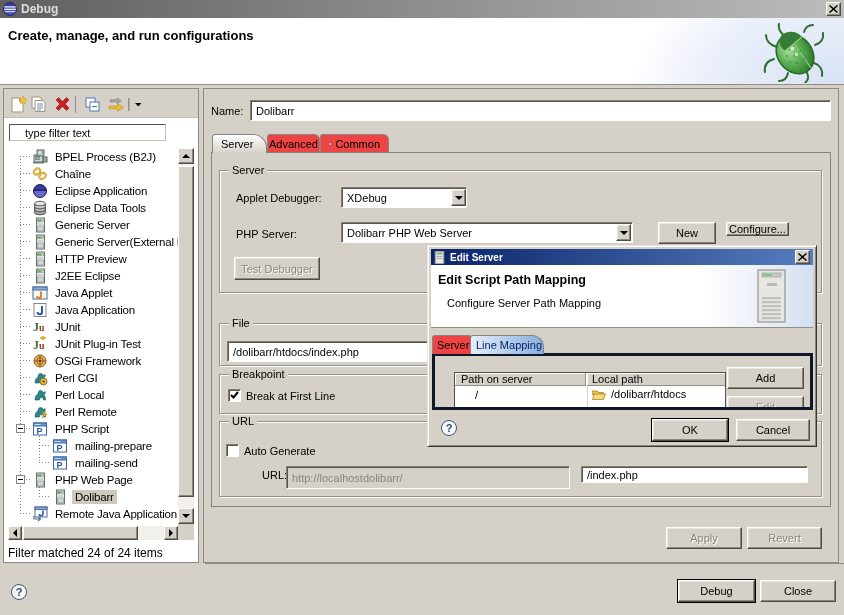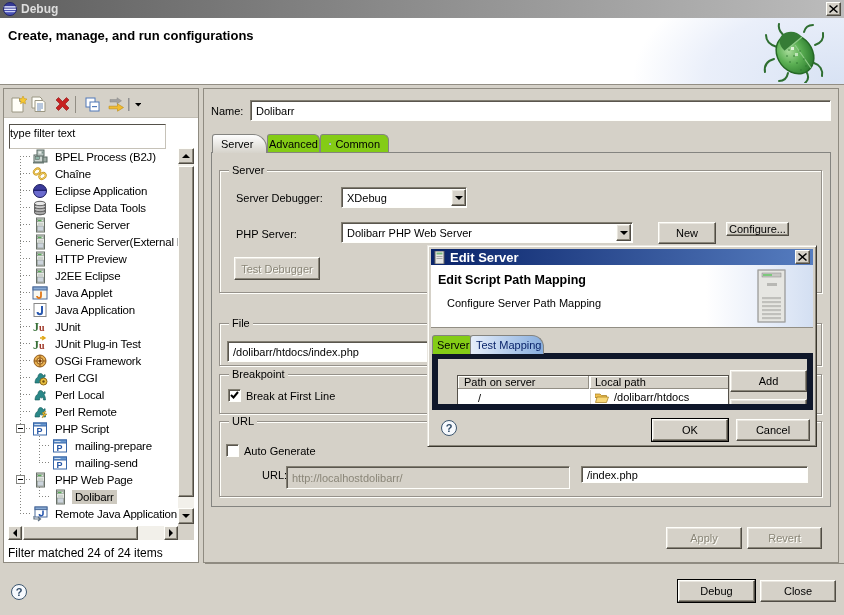--- a/index.html
+++ b/index.html
@@ -16,48 +16,48 @@
 .bd{box-shadow:0 0 0 1px #000,inset -1px -1px 0 #8a867a,inset 1px 1px 0 #e9e6df}
 .dis{color:#8a8678;text-shadow:1px 1px 0 #fffffb}
 .f{background:#fff;border:1px solid;border-color:#827e72 #fffffb #fffffb #827e72;box-shadow:inset 1px 1px 0 #5a564e;display:flex;align-items:center;padding-left:5px}
 .fd{background:#d5d1c8;color:#8a8678}
 .g{border:1px solid #95918a;box-shadow:1px 1px 0 #fffffb,inset 1px 1px 0 #fffffb}
 .gl{position:absolute;top:-7px;left:9px;background:#d5d1c8;padding:0 3px;font-size:11px}
 .cb{width:13px;height:13px;background:#fff;border:1px solid;border-color:#827e72 #fffffb #fffffb #827e72;box-shadow:inset 1px 1px 0 #5a564e}
 
 .lp{left:3px;top:88px;width:196px;height:475px;border:1px solid #8f8b81;background:#fff}
 .ltb{position:absolute;left:0;top:0;width:194px;height:29px;background:#d5d1c8;border-bottom:1px solid #c2beb4}
-.flt{position:absolute;left:5px;top:35px;width:157px;height:25px;background:#fff;border:1px solid;border-color:#55514a #c6c2b8 #c6c2b8 #55514a;padding:2px 0 0 0}
+.flt{position:absolute;left:5px;top:35px;width:157px;height:17px;background:#fff;border:1px solid;border-color:#55514a #c6c2b8 #c6c2b8 #55514a;padding:2px 0 0 15px}
 .tr{position:absolute;height:17px;display:flex;align-items:center;font-size:11.5px;letter-spacing:-0.2px;white-space:nowrap}
 .tr .ic{width:16px;height:16px;margin-right:4px;flex:none}
 .dotv{width:1px;background-image:repeating-linear-gradient(to bottom,#848480 0 1px,transparent 1px 3px)}
 .doth{height:1px;background-image:repeating-linear-gradient(to right,#848480 0 1px,transparent 1px 3px)}
 .exp{position:absolute;width:9px;height:9px;background:#fff;border:1px solid #848480;display:flex;align-items:center;justify-content:center}
 .exp i{display:block;width:5px;height:1px;background:#000}
 
 .sbtn{background:#d5d1c8;border:1px solid;border-color:#fffffb #504c44 #504c44 #fffffb;box-shadow:inset -1px -1px 0 #8a867a;display:flex;align-items:center;justify-content:center}
 .trk{background:#f2f0ea}
 .thumb{background:#d5d1c8;border:1px solid;border-color:#fffffb #504c44 #504c44 #fffffb;box-shadow:inset -1px -1px 0 #8a867a}
 .t-u{width:0;height:0;border:4px solid transparent;border-bottom:4px solid #000;margin-top:-4px}
 .t-d{width:0;height:0;border:4px solid transparent;border-top:4px solid #000;margin-bottom:-4px}
 .t-l{width:0;height:0;border:4px solid transparent;border-right:4px solid #000;margin-left:-4px}
 .t-r{width:0;height:0;border:4px solid transparent;border-left:4px solid #000;margin-right:-4px}
 
 .rp{left:203px;top:88px;width:636px;height:475px;border:1px solid #8f8b81;background:#d5d1c8}
 .tabc{position:absolute;left:8px;top:64px;width:619px;height:355px;border:1px solid #848480}
-.tab{position:absolute;top:0;height:18px;white-space:nowrap;border:1px solid #848480;border-bottom:none;background:#84cc16;display:flex;align-items:center;padding:0 8px;border-radius:3px 6px 0 0}
+.tab{position:absolute;top:0;height:18px;white-space:nowrap;border:1px solid #848480;border-bottom:none;background:#ef4444;display:flex;align-items:center;padding:0 8px;border-radius:3px 6px 0 0}
 .tabsel{background:linear-gradient(#fefefe,#d6d3cb);border-radius:3px 14px 0 0;z-index:3}
 
 .help{width:16px;height:16px;border-radius:50%;border:1.5px solid #3c566f;background:#f6f9fd;color:#2f4a66;display:flex;align-items:center;justify-content:center;font-weight:bold;font-size:11px}
 
 .dlg{left:427px;top:245px;width:390px;height:202px;background:#d5d1c8;border:1px solid;border-color:#e9e6df #3a362e #3a362e #e9e6df;box-shadow:inset 1px 1px 0 #fffffb,inset -1px -1px 0 #8a867a}
 .dtb{position:absolute;left:3px;top:3px;width:382px;height:16px;background:linear-gradient(to right,#0a246a,#567dc0);display:flex;align-items:center}
-.dtt{color:#fff;font-weight:bold;font-size:13px;margin-left:4px}
+.dtt{color:#fff;font-weight:bold;font-size:10px;margin-left:4px}
 .dhd{position:absolute;left:3px;top:19px;width:382px;height:63px;background:linear-gradient(to right,#fff 72%,#e8eef9 88%,#d3dff2 100%);border-bottom:1px solid #928e84}
-.dtabc{position:absolute;left:4px;top:107px;width:381px;height:57px;border:6px solid #0f172a;background:#d5d1c8;overflow:hidden}
+.dtabc{position:absolute;left:4px;top:107px;width:381px;height:57px;border:3px solid #0f172a;background:#d5d1c8;overflow:hidden}
 </style></head>
 <body>
 
 <div class="ab tb"></div>
 <svg class="ab" style="left:3px;top:2px" width="14" height="14" viewBox="0 0 14 14">
  <circle cx="7" cy="7" r="6.5" fill="#353a96"></circle>
  <path d="M.5 7 A6.5 6.5 0 0 0 13.5 7 Z" fill="#4a52b4"></path>
  <rect x=".5" y="4.2" width="13" height="1.4" fill="#e6e9ff"></rect>
  <rect x=".5" y="6.6" width="13" height="1.4" fill="#e6e9ff"></rect>
  <rect x="1.5" y="9" width="11" height="1.2" fill="#c8cdf0"></rect>
@@ -414,21 +414,21 @@
  <svg width="13" height="12" viewBox="0 0 13 12" style="margin-right:4px">
       <rect x="0.5" y="0.5" width="12" height="11" fill="#f2f7fc" stroke="#4a6a9a"></rect>
       <rect x="0.5" y="0.5" width="12" height="3" fill="#a8c4e2" stroke="#4a6a9a"></rect>
       <path d="M1 6.5 h11.5 M1 9 h11.5 M4.5 4 v7.5 M8.5 4 v7.5" stroke="#7898c4" fill="none"></path>
     </svg>
  Common</div>
 
 <div class="ab g" style="left:219px;top:170px;width:603px;height:123px">
     <span class="gl">Server</span>
   </div>
-<div class="ab" style="left:236px;top:192px">Server Debugger:</div>
+<div class="ab" style="left:236px;top:192px">Applet Debugger:</div>
 <div class="ab f" style="left:341px;top:187px;width:126px;height:21px">XDebug</div>
 <div class="ab b" style="left:451px;top:189px;width:15px;height:17px">
     <span class="t-d" style="border-width:4px;border-top-color:#000"></span>
   </div>
 <div class="ab" style="left:236px;top:228px">PHP Server:</div>
 <div class="ab f" style="left:341px;top:222px;width:292px;height:21px">Dolibarr PHP Web Server</div>
 <div class="ab b" style="left:616px;top:224px;width:15px;height:17px">
     <span class="t-d" style="border-width:4px;border-top-color:#000"></span>
   </div>
 <div class="ab b" style="left:658px;top:222px;width:58px;height:22px">New</div>
@@ -494,21 +494,21 @@
           <rect x="7" y="32" width="19" height="2.2"></rect>
           <rect x="7" y="36" width="19" height="2.2"></rect>
           <rect x="7" y="40" width="19" height="2.2"></rect>
           <rect x="7" y="44" width="19" height="2.2"></rect>
           <rect x="7" y="48" width="19" height="2.2"></rect>
         </g>
   </svg>
  </div>
 
  <div class="tab" style="left:4px;top:89px;width:42px;height:19px;z-index:2;padding:0 4px">Server</div>
- <div class="tab" style="left:42px;top:89px;width:74px;height:19px;z-index:3;background:linear-gradient(to right,#e6eefa,#88aede);color:#0a246a;border-radius:3px 12px 0 0;padding:0 5px">Test Mapping</div>
+ <div class="tab" style="left:42px;top:89px;width:74px;height:19px;z-index:3;background:linear-gradient(to right,#e6eefa,#88aede);color:#0a246a;border-radius:3px 12px 0 0;padding:0 5px">Line Mapping</div>
  <div class="dtabc">
 
   <div style="position:absolute;left:19px;top:16px;width:272px;height:37px;border:1px solid #55514a;background:#fff;overflow:hidden">
    <div style="position:absolute;left:0;top:0;width:131px;height:13px;background:#d5d1c8;border-right:1px solid #928e84;border-bottom:1px solid #928e84;box-shadow:inset 1px 1px 0 #fffffb;padding:0 0 0 6px">Path on server</div>
    <div style="position:absolute;left:132px;top:0;width:138px;height:13px;background:#d5d1c8;border-bottom:1px solid #928e84;box-shadow:inset 1px 1px 0 #fffffb;padding:0 0 0 5px">Local path</div>
    <div style="position:absolute;left:20px;top:16px">/</div>
    <svg style="position:absolute;left:137px;top:16px" width="14" height="11" viewBox="0 0 14 11">
           <path d="M0 2 h5 l1.5 1.5 h5 v2 h-11.5z" fill="#f0c050" stroke="#a07818" stroke-width=".7"></path>
           <path d="M2 5 h11.5 l-2 5.5 h-11z" fill="#f8d878" stroke="#a07818" stroke-width=".7"></path>
         </svg>

